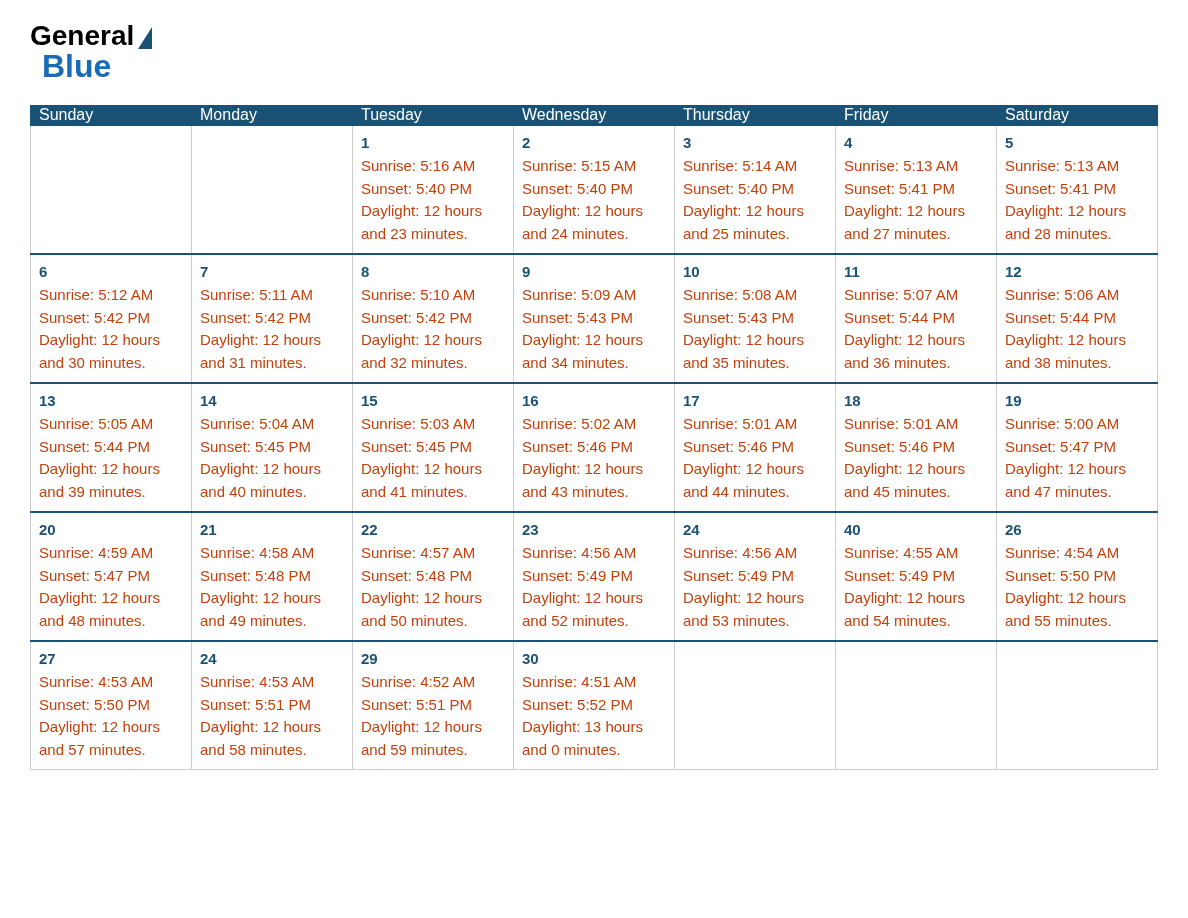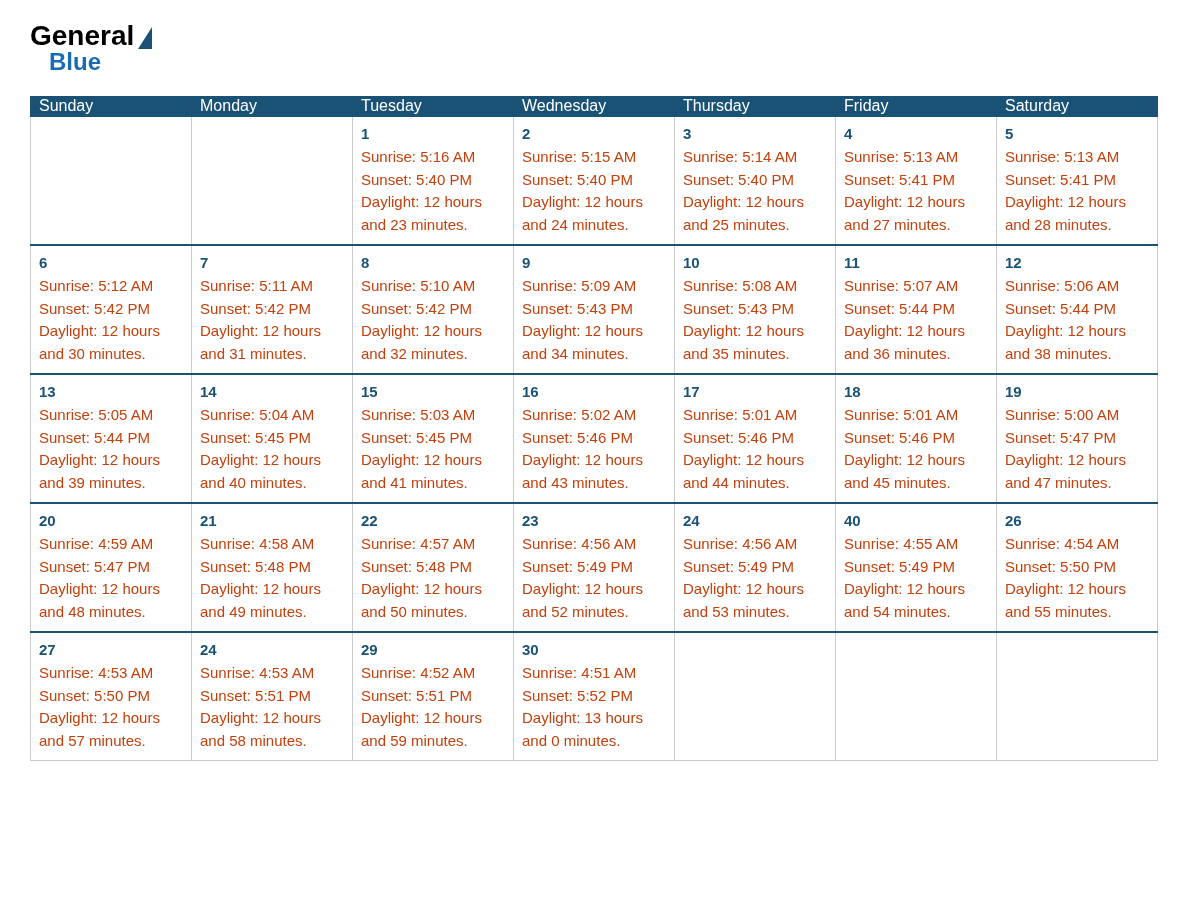--- a/index.html
+++ b/index.html
@@ -32,25 +32,25 @@
     }
     .logo-triangle {
       width: 0;
       height: 0;
       border-left: 14px solid transparent;
       border-bottom: 22px solid #1a5276;
       margin-left: 4px;
       margin-top: 4px;
     }
     .logo-blue {
-      font-size: 24px;
+      font-size: 32px;
       font-weight: bold;
       color: #1a6bb5;
       margin-top: -4px;
-      margin-left: 19px;
+      margin-left: 12px;
     }
     .title-section {
       text-align: right;
     }
     .main-title {
       font-size: 52px;
       font-weight: normal;
       color: #222;
     }
     .subtitle {

